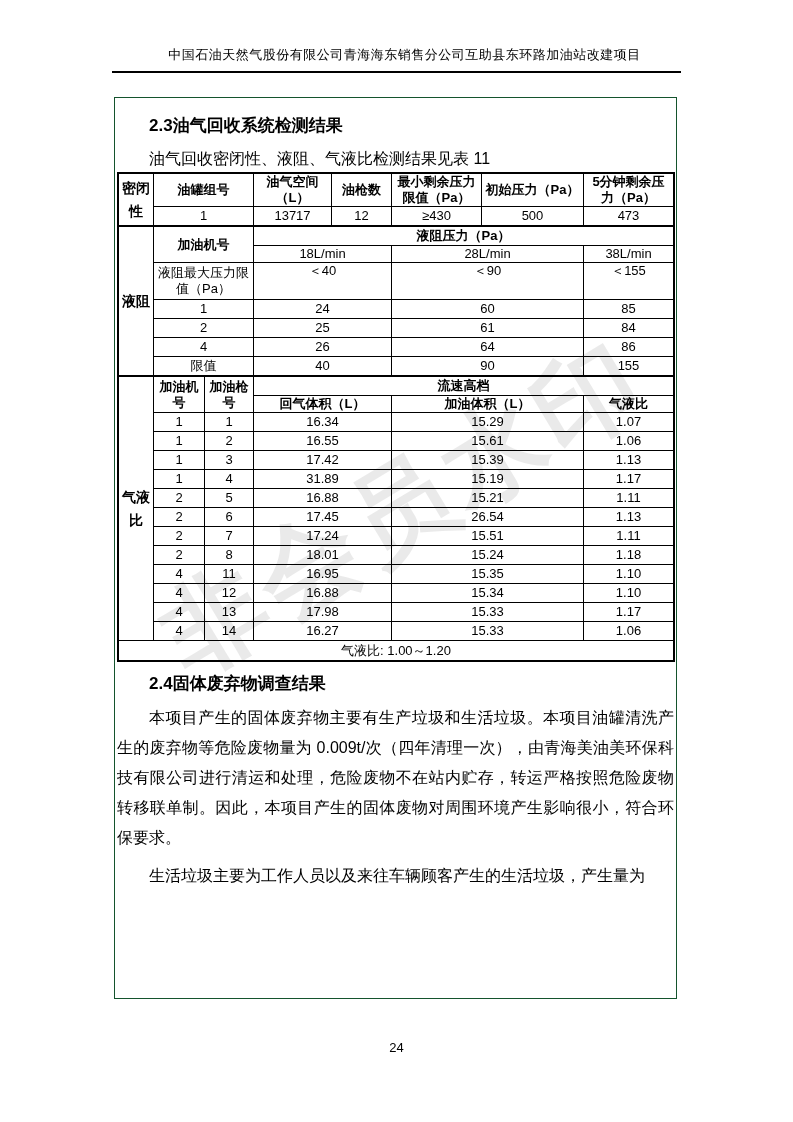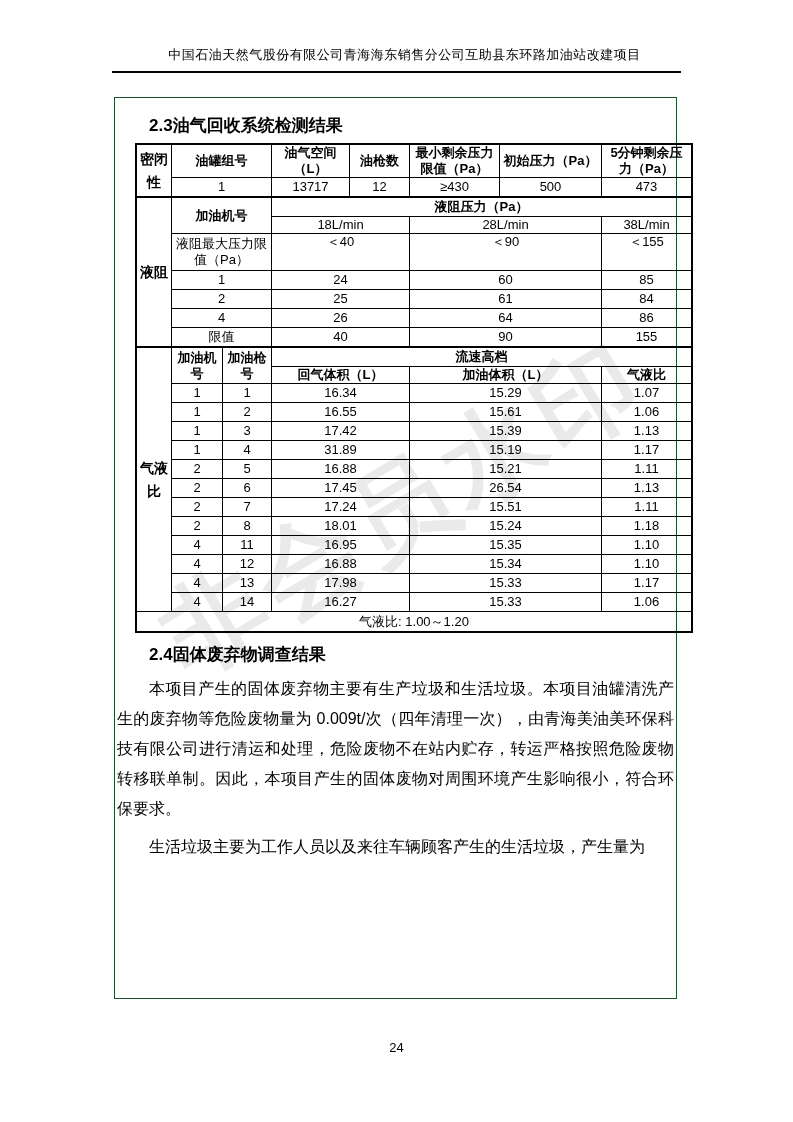--- a/index.html
+++ b/index.html
@@ -34,21 +34,21 @@
   }
   .h-sec.second { margin:10px 2px 2px 34px; }
   .intro {
     font-size:16px; margin:12px 2px 2px 2px; text-indent:2em;
   }
   .caption {
     font-size:14px; font-weight:bold; text-align:center;
     margin:6px 0 2px 0;
   }
   .table-wrap {
-    margin-left:20px; width:556px; border:1px solid #000;
+    margin-left:2px; width:556px; border:1px solid #000;
   }
   table {
     border-collapse:collapse; table-layout:fixed; width:555px;
   }
   td {
     border:1px solid #000;
     font-size:13px; line-height:16px;
     text-align:center; vertical-align:middle;
     padding:0 2px; height:18px; overflow:hidden;
     word-break:break-all;
@@ -74,20 +74,21 @@
 
 <div class="page-header">中国石油天然气股份有限公司青海海东销售分公司互助县东环路加油站改建项目</div>
 <div class="header-rule"></div>
 
 <div class="watermark">非会员水印</div>
 
 <div class="content-box">
 
   <div class="h-sec">2.3油气回收系统检测结果</div>
 
+  <div class="intro">油气回收密闭性、液阻、气液比检测结果见表 11</div>
 
 
   <div class="table-wrap">
 
     <table>
       <colgroup>
         <col style="width:35px">
           <col style="width:100px">
           <col style="width:78px">
         <col style="width:60px">

